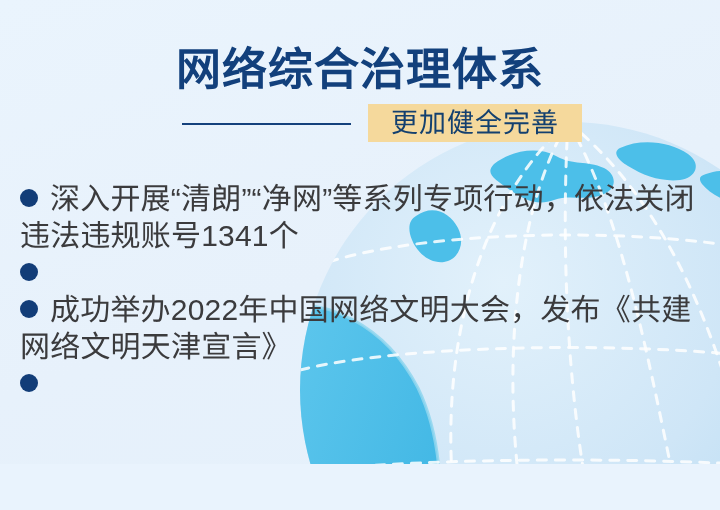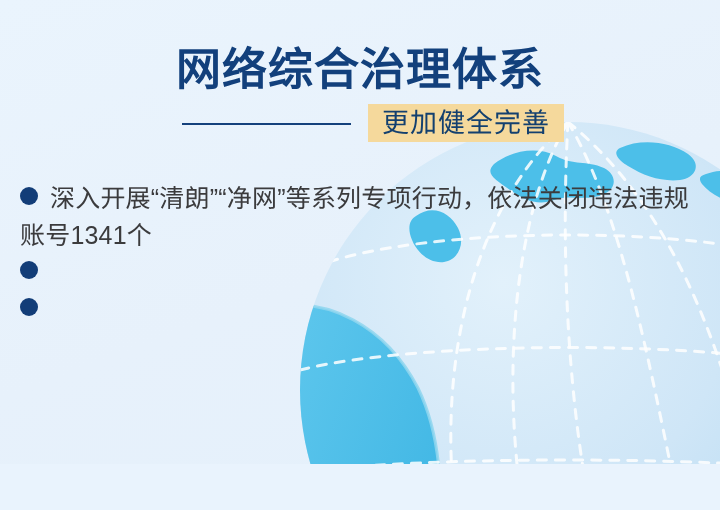--- a/index.html
+++ b/index.html
@@ -67,41 +67,41 @@
     top: 19px;
     width: 169px;
     height: 2px;
     background: #14417c;
   }
   .subtitle-badge {
     position: absolute;
     left: 368px;
     top: 0px;
     height: 38px;
-    padding: 0 14px;
+    padding: 0 23px;
     background: #f5d99c;
     color: #13406f;
     font-size: 27px;
     line-height: 38px;
     font-weight: normal;
     letter-spacing: 1px;
     white-space: nowrap;
     box-sizing: border-box;
   }
 
   
   .body-list {
     position: absolute;
     left: 20px;
     top: 180px;
     width: 690px;
   }
   .bullet-item {
     position: relative;
-    font-size: 25px;
+    font-size: 30px;
     line-height: 37px;
     color: #3b3b3d;
     letter-spacing: 0.2px;
     padding-left: 0;
     margin: 0;
   }
   .bullet-dot {
     display: inline-block;
     width: 18px;
     height: 18px;
@@ -196,20 +196,23 @@
   <div class="body-list">
 
     <p class="bullet-item">
       <span class="bullet-dot"></span><span class="bullet-text">深入开展“清朗”“净网”等系列专项行动，依法关闭违法违规账号1341个</span>
     </p>
 
     <p class="bullet-item">
       <span class="bullet-dot"></span>
     </p>
 
+    <p class="bullet-item">
+      <span class="bullet-dot"></span><span class="bullet-text">成功举办2022年中国网络文明大会，发布《共建网络文明天津宣言》</span>
+    </p>
 
     <p class="bullet-item">
       <span class="bullet-dot"></span>
     </p>
 
   </div>
 
 </div>
 
 </body></html>

